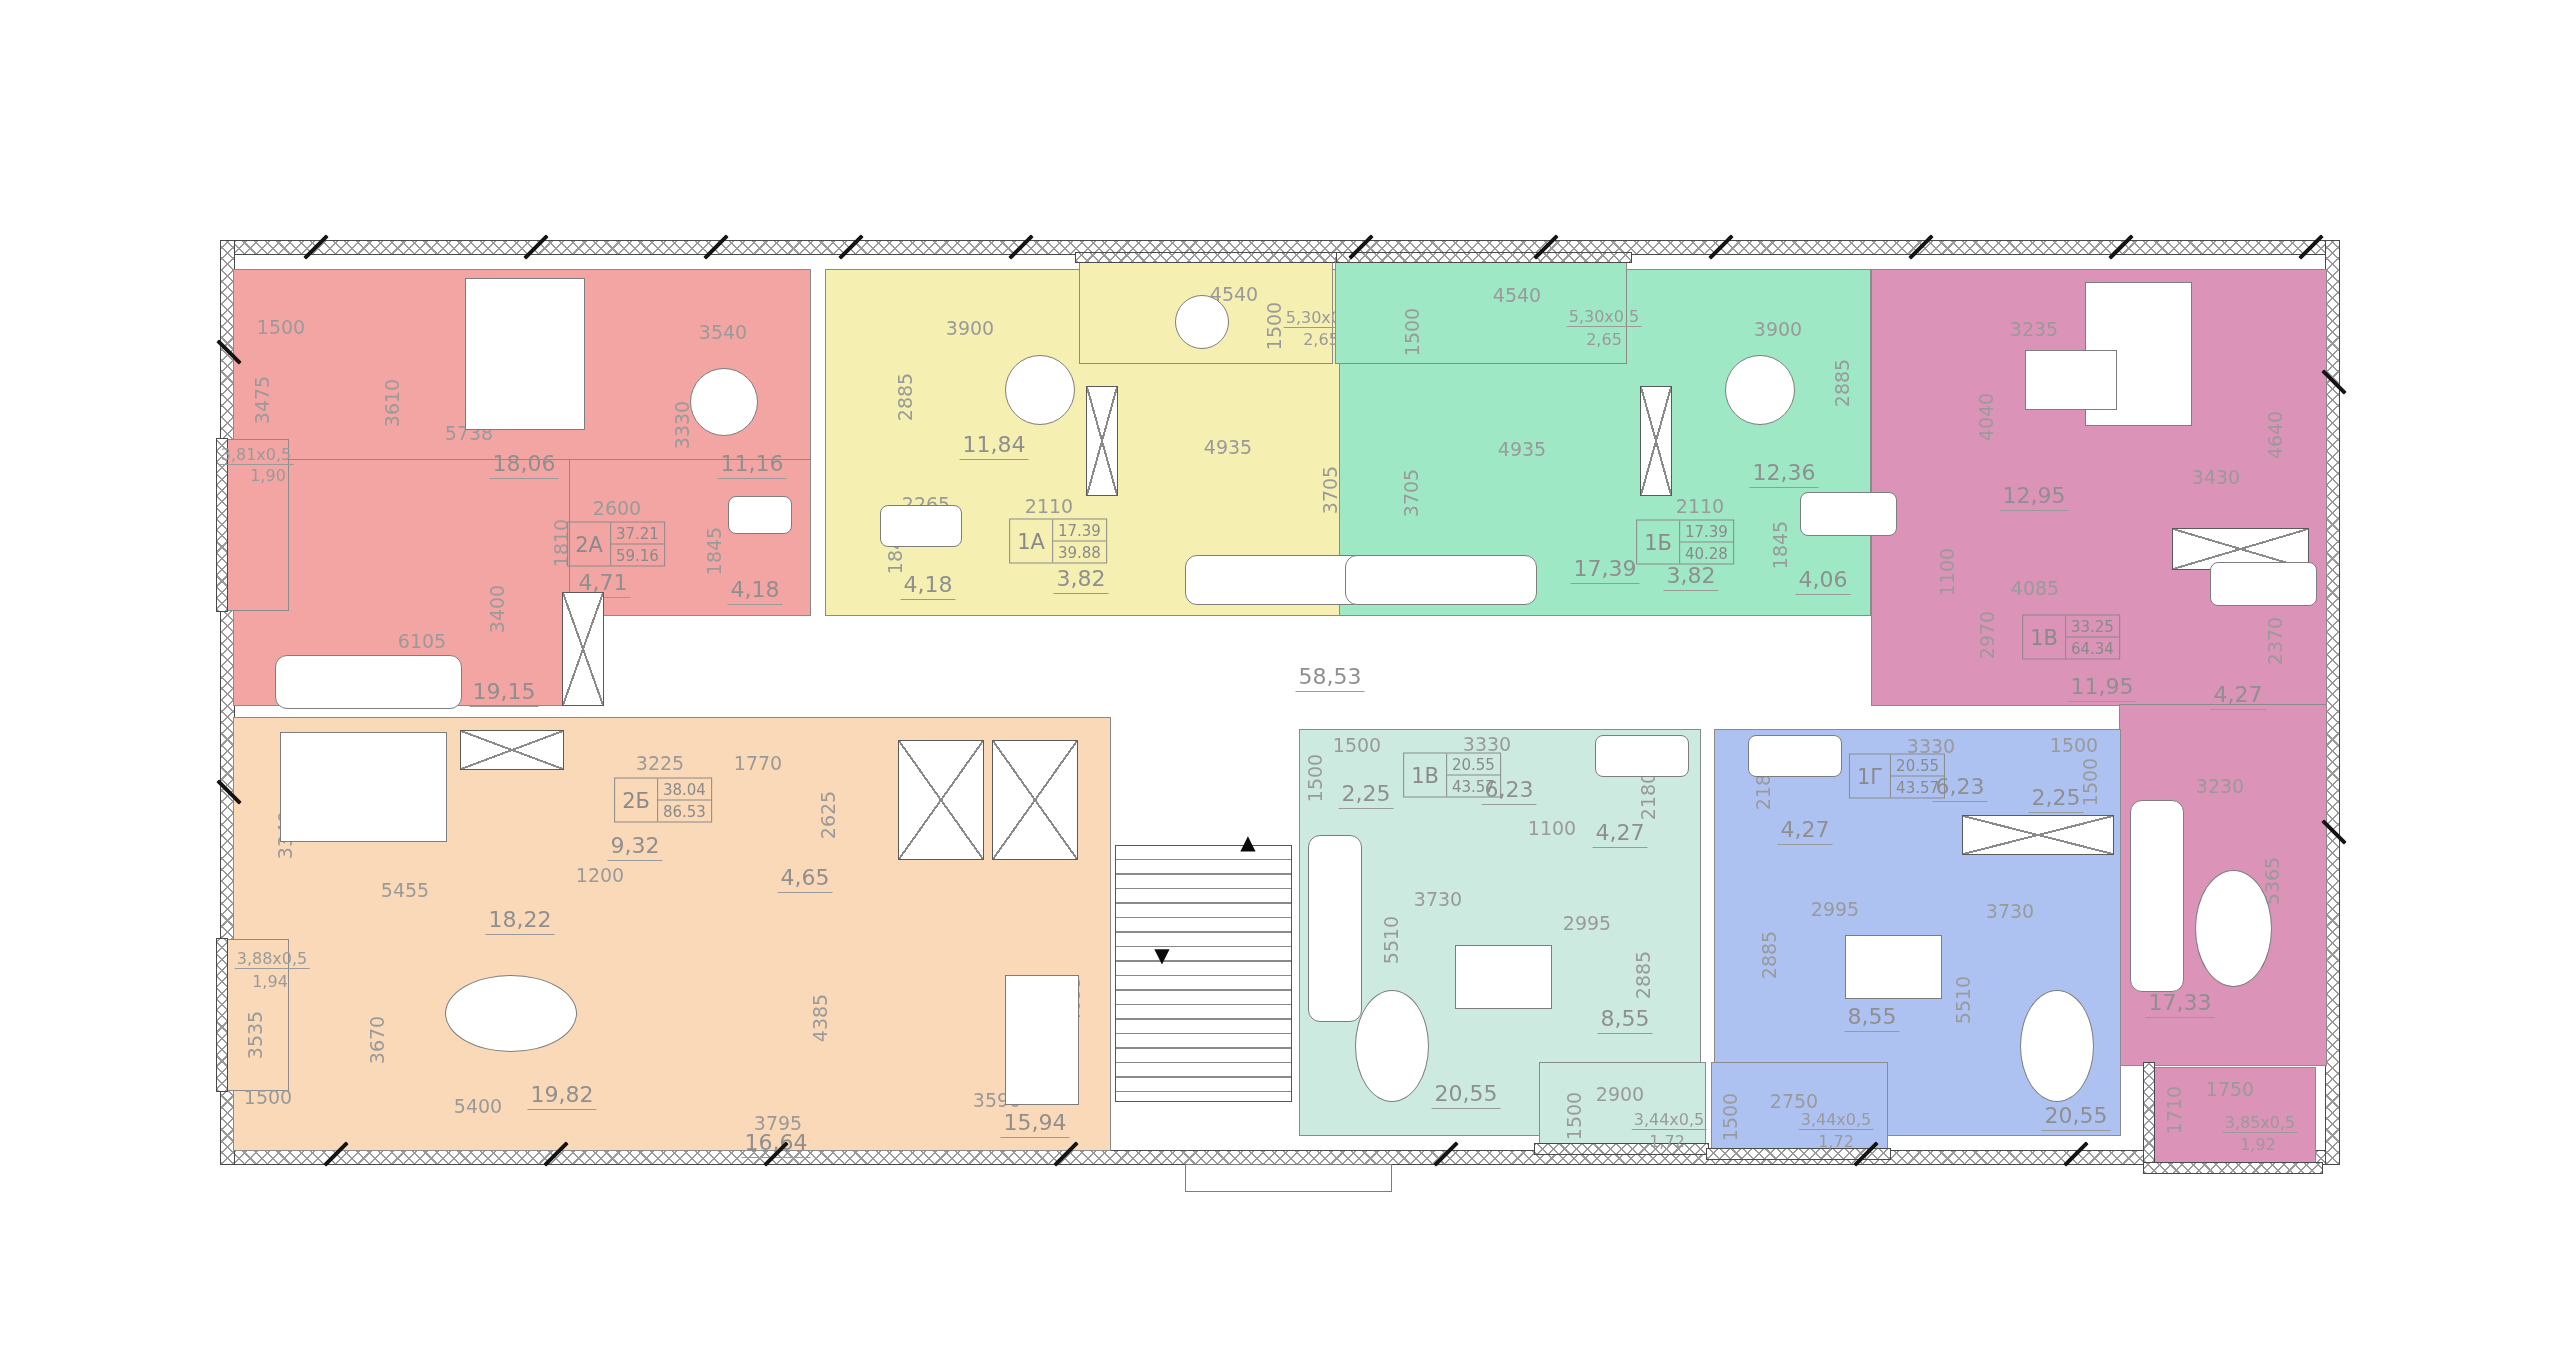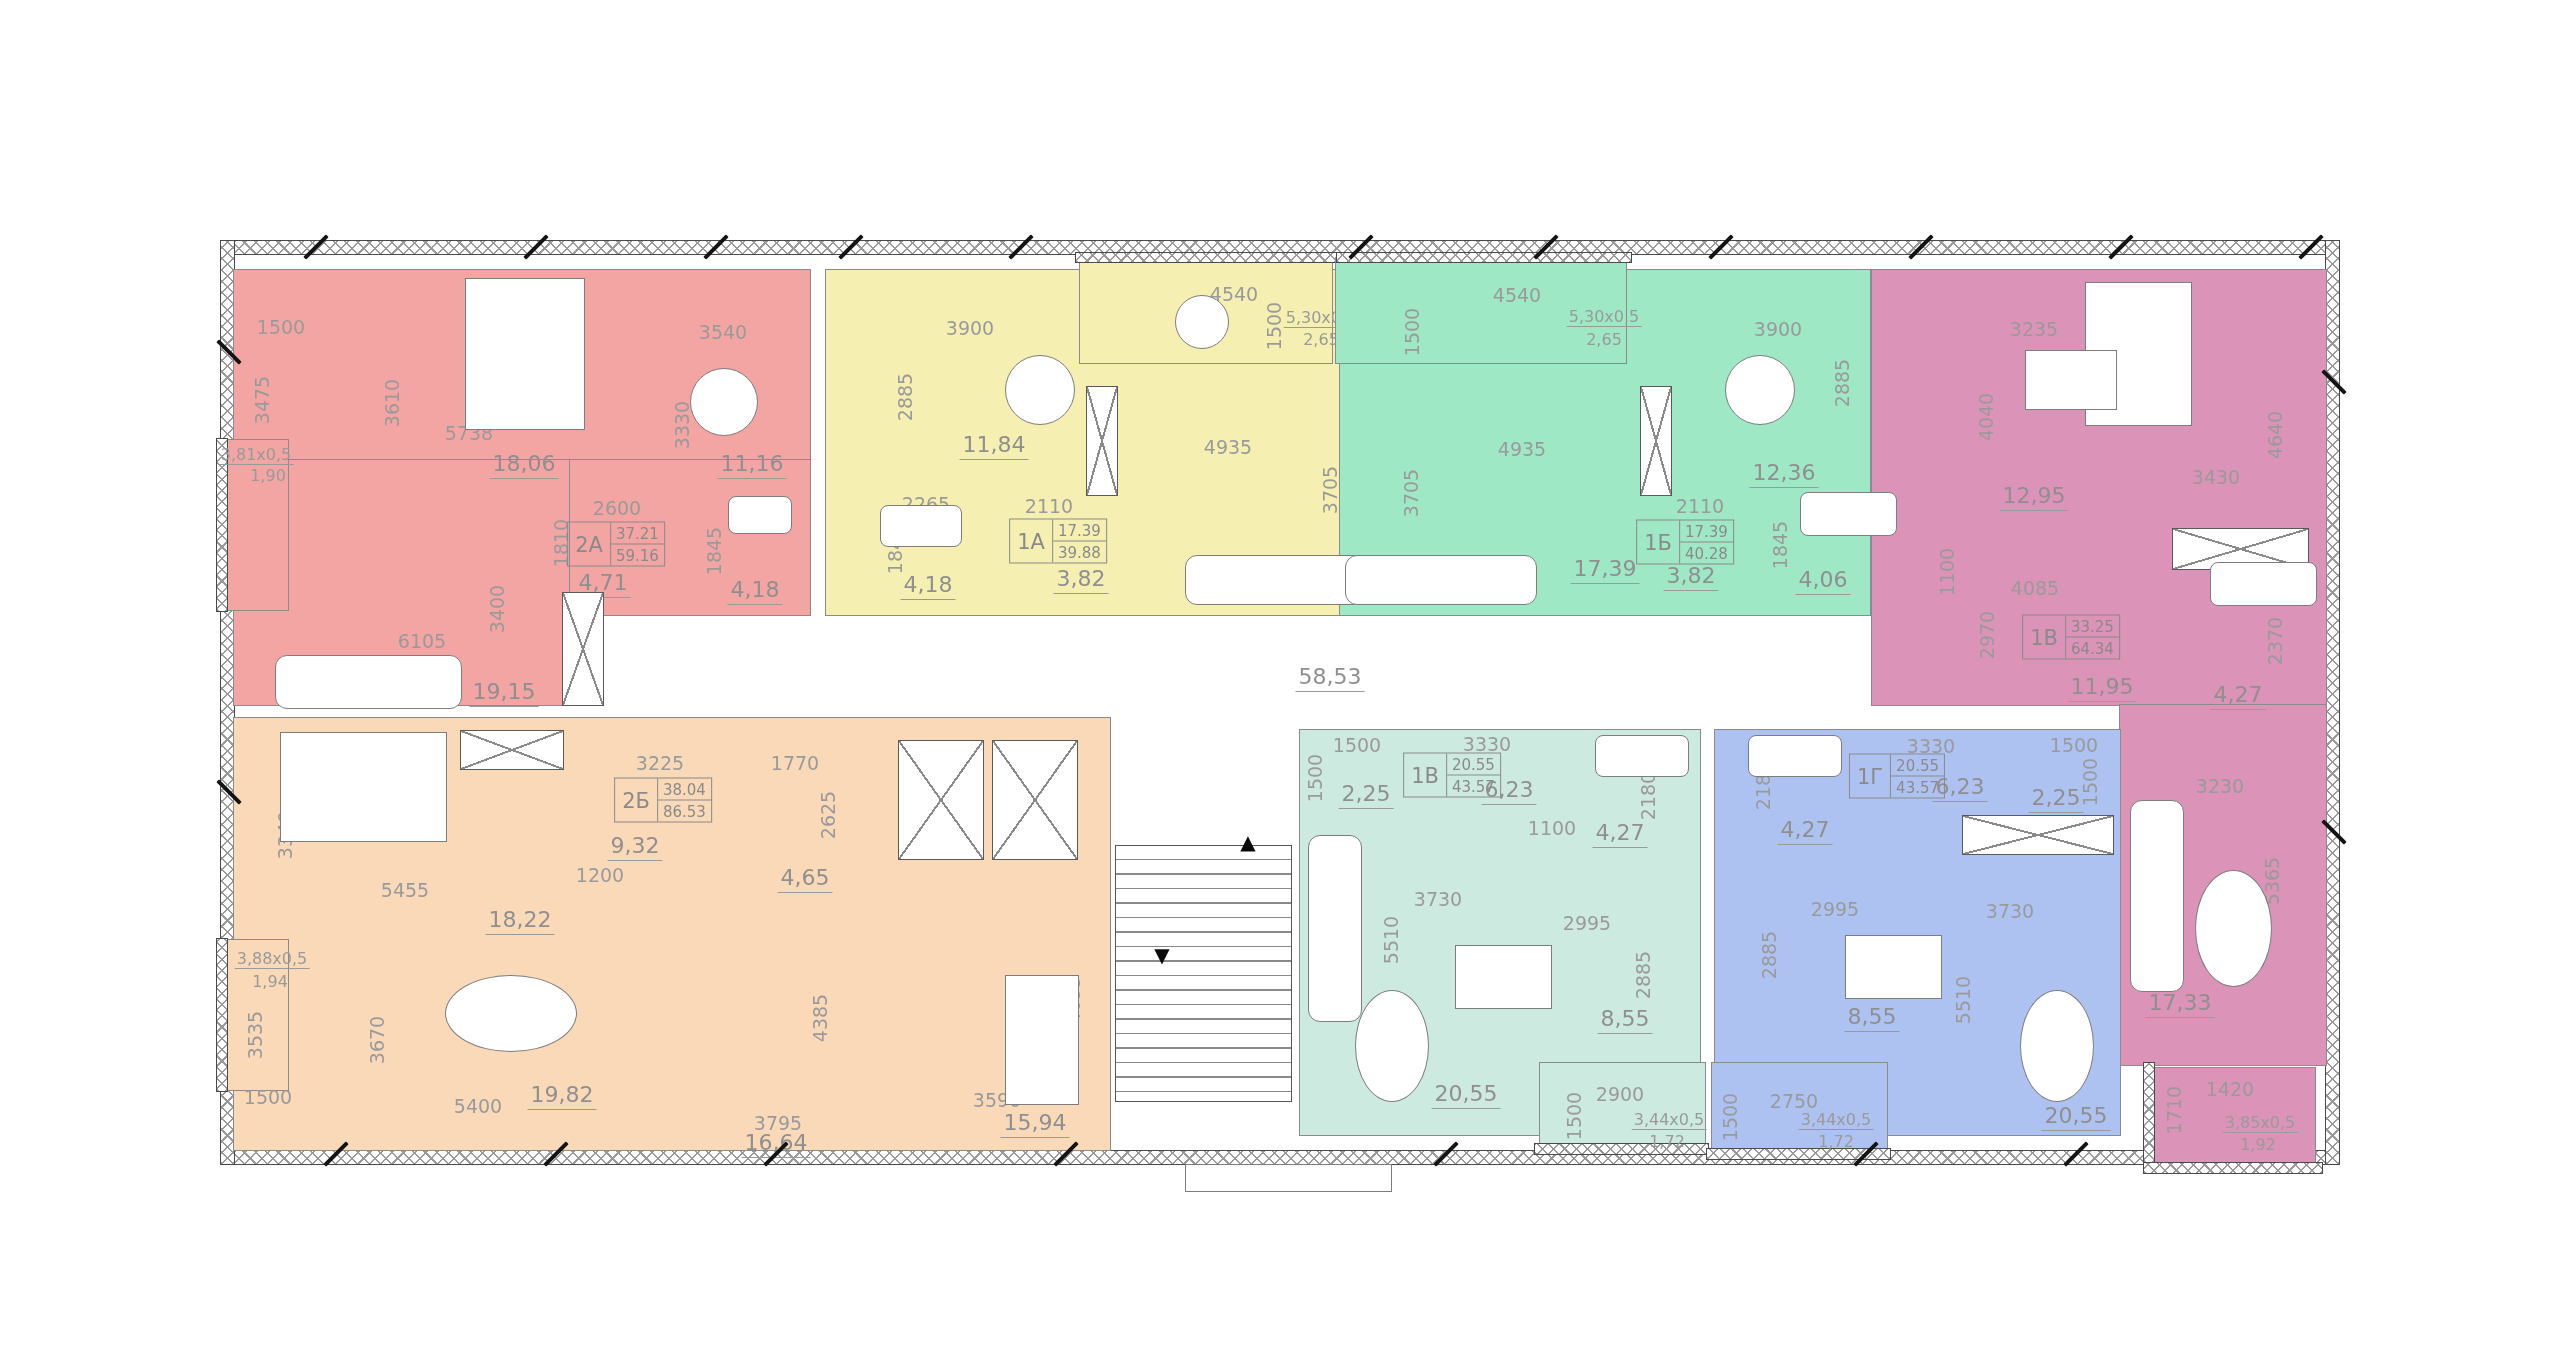--- a/index.html
+++ b/index.html
@@ -143,21 +143,21 @@
     <span class="lbl v" style="left:1986px;top:417px">4040</span>
     <span class="lbl" style="left:2216px;top:477px">3430</span>
     <span class="lbl v" style="left:2275px;top:435px">4640</span>
     <span class="lbl" style="left:2035px;top:588px">4085</span>
     <span class="lbl v" style="left:1987px;top:635px">2970</span>
     <span class="lbl" style="left:2253px;top:587px">1800</span>
     <span class="lbl v" style="left:2275px;top:641px">2370</span>
     <span class="lbl v" style="left:1947px;top:572px">1100</span>
     <span class="lbl" style="left:2220px;top:786px">3230</span>
     <span class="lbl v" style="left:2272px;top:881px">5365</span>
-    <span class="lbl" style="left:2230px;top:1089px">1420</span>
+    <span class="lbl" style="left:2230px;top:1089px">1750</span>
     <span class="lbl v" style="left:2174px;top:1110px">1710</span>
     <span class="lbl area" style="left:2034px;top:498px">12,95</span>
     <span class="lbl area" style="left:2102px;top:689px">11,95</span>
     <span class="lbl area" style="left:2238px;top:697px">4,27</span>
     <span class="lbl area" style="left:2180px;top:1005px">17,33</span>
     <span class="lbl bsz" style="left:2260px;top:1124px">3,85x0,5</span>
     <span class="lbl bar" style="left:2258px;top:1145px">1,92</span>
     <div class="stat" style="left:2071px;top:637px">
       <span class="sid">1В</span>
       <span class="sn">
@@ -167,21 +167,21 @@
     </div>
   </div>
 
   <div>
     <div class="apt" style="left:234px;top:718px;width:876px;height:432px;background:#fad9b8;"></div>
     <div class="apt" style="left:222px;top:940px;width:66px;height:150px;background:#fad9b8;"></div>
     <div class="wall" style="left:216px;top:938px;width:12px;height:154px;"></div>
     <span class="lbl v" style="left:285px;top:835px">3340</span>
     <span class="lbl" style="left:405px;top:890px">5455</span>
     <span class="lbl" style="left:660px;top:763px">3225</span>
-    <span class="lbl" style="left:795px;top:763px">1770</span>
+    <span class="lbl" style="left:758px;top:763px">1770</span>
     <span class="lbl v" style="left:828px;top:815px">2625</span>
     <span class="lbl" style="left:600px;top:875px">1200</span>
     <span class="lbl v" style="left:255px;top:1035px">3535</span>
     <span class="lbl" style="left:268px;top:1097px">1500</span>
     <span class="lbl v" style="left:377px;top:1040px">3670</span>
     <span class="lbl" style="left:478px;top:1106px">5400</span>
     <span class="lbl v" style="left:820px;top:1018px">4385</span>
     <span class="lbl" style="left:778px;top:1123px">3795</span>
     <span class="lbl" style="left:997px;top:1100px">3590</span>
     <span class="lbl v" style="left:1073px;top:1000px">4695</span>

